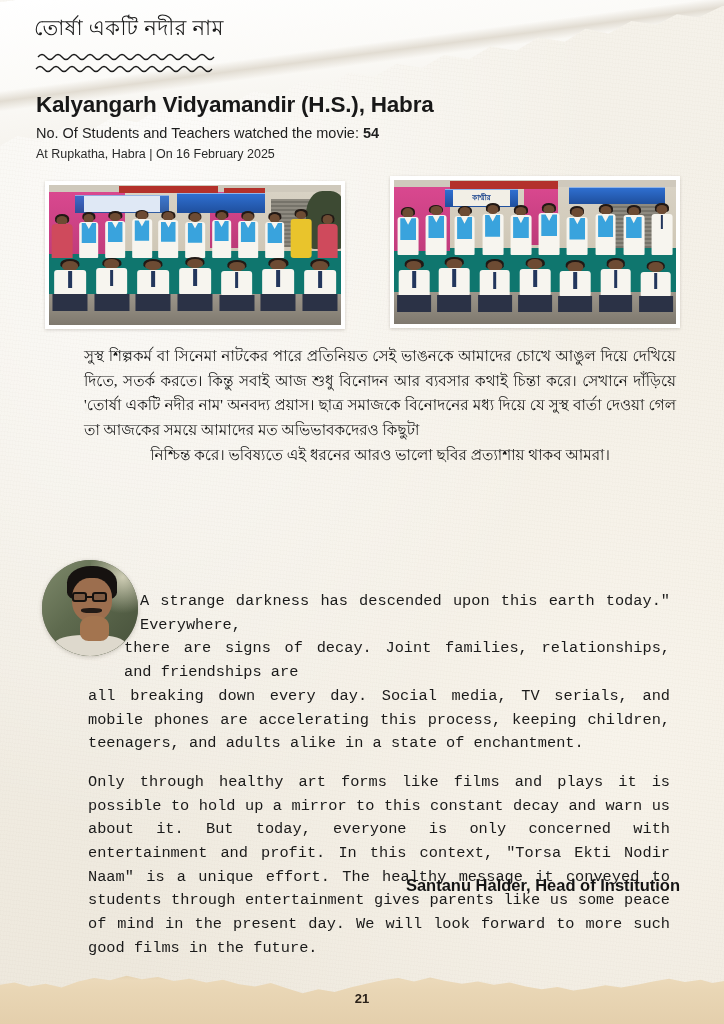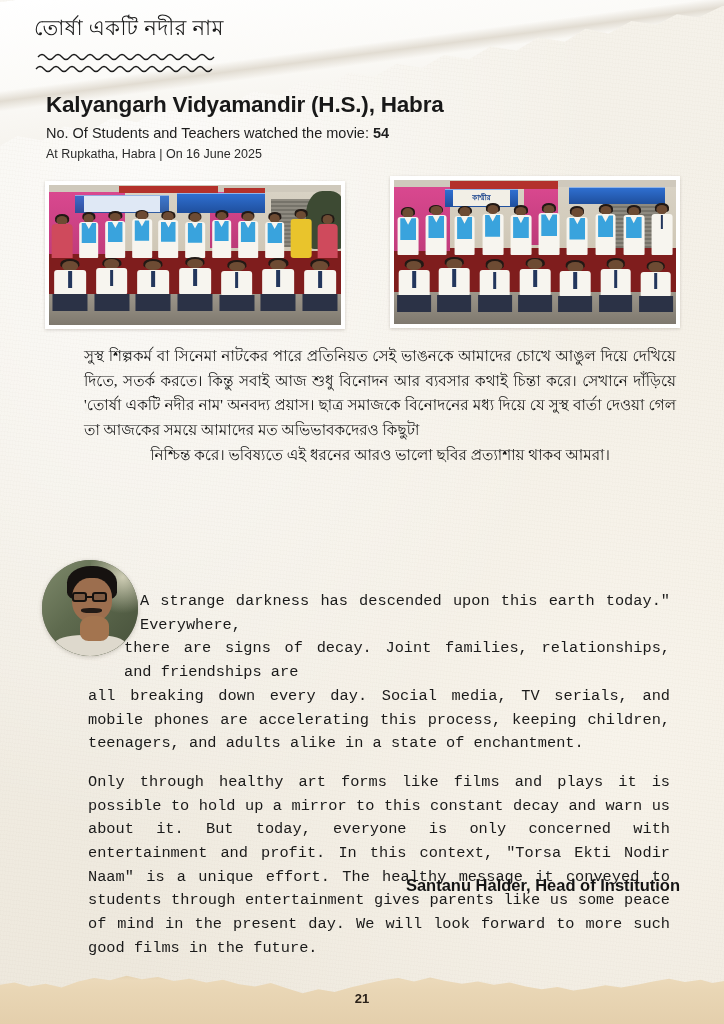--- a/index.html
+++ b/index.html
@@ -85,41 +85,41 @@
     font-family:"Liberation Serif", serif;
     font-size:31px; color:#111; line-height:.95; letter-spacing:-.5px;
     position:relative; top:3px;
   }
   .logo-sub {
     font-size:10.5px; font-weight:bold; letter-spacing:1.2px; color:#c2281f;
     margin-top:-2px;
   }
 
   
-  #header-block { position:absolute; left:46px; top:92px; z-index:6; }
+  #header-block { position:absolute; left:36px; top:92px; z-index:6; }
   #school-title {
     font-size:22.5px; font-weight:bold; color:#181818; letter-spacing:-.2px;
   }
   #watch-line { font-size:14.5px; color:#1d1d1d; margin-top:7px; }
   #watch-line b { font-weight:bold; }
   #venue-line { font-size:12.5px; color:#2a2a2a; margin-top:6px; }
 
   
   #photos { position:absolute; left:0; top:176px; width:724px; height:158px; z-index:5; }
   .photo {
     position:absolute; background:#fff;
     padding:4px;
     box-shadow:0 1px 3px rgba(110,100,85,.28);
   }
   .photo .inner { width:100%; height:100%; overflow:hidden; position:relative; }
   #photo-1 { left:45px; top:5px; width:300px; height:148px; }
   #photo-2 { left:390px; top:0px;  width:290px; height:152px; }
 
   
-  .scene { position:absolute; inset:0; background:#7f1d1d; }
+  .scene { position:absolute; inset:0; background:#0f766e; }
   .sky    { position:absolute; left:0; top:0; width:100%; height:8%; background:#cfc9bc; }
   .bldg   { position:absolute; left:0; top:5%; width:100%; height:42%;
             background:linear-gradient(180deg,#d8d2c4 0%,#cfc7b6 100%); }
   .wall-pink { position:absolute; left:0; top:5%; width:26%; height:44%;
             background:linear-gradient(180deg,#d9488f 0%,#c13c7c 100%); }
   .wall-pink2{ position:absolute; left:55%; top:5%; width:14%; height:40%;
             background:linear-gradient(180deg,#d9488f 0%,#bc3a78 100%); }
   .sign-blue {
     position:absolute; background:linear-gradient(180deg,#2f6fd0 0%,#1f4f9d 100%);
     border-top:1px solid #8fb4e8;
@@ -261,21 +261,21 @@
     <svg class="waves" width="190" height="26" viewBox="0 0 190 26">
       <path d="M4 7 q4 -5 8 0 t8 0 t8 0 t8 0 t8 0 t8 0 t8 0 t8 0 t8 0 t8 0 t8 0 t8 0 t8 0 t8 0 t8 0 t8 0 t8 0 t8 0 t8 0 t8 0 t8 0 t8 0" fill="none" stroke="#1b1b1b" stroke-width="1.3"></path>
       <path d="M2 19 q4 -5 8 0 t8 0 t8 0 t8 0 t8 0 t8 0 t8 0 t8 0 t8 0 t8 0 t8 0 t8 0 t8 0 t8 0 t8 0 t8 0 t8 0 t8 0 t8 0 t8 0 t8 0 t8 0" fill="none" stroke="#1b1b1b" stroke-width="1.3"></path>
     </svg>
   </div>
 
 
   <div id="header-block">
     <div id="school-title">Kalyangarh Vidyamandir (H.S.), Habra</div>
     <div id="watch-line"><span>No. Of Students and Teachers watched the movie: </span><b>54</b></div>
-    <div id="venue-line">At Rupkatha, Habra | On 16 June 2025</div>
+    <div id="venue-line">At Rupkatha, Habra | On 16 February 2025</div>
   </div>
 
   <div id="photos">
 
     <div class="photo" id="photo-1">
       <div class="inner">
         <div class="scene">
           <div class="sky"></div>
           <div class="bldg"></div>
           <div class="wall-pink"></div>

